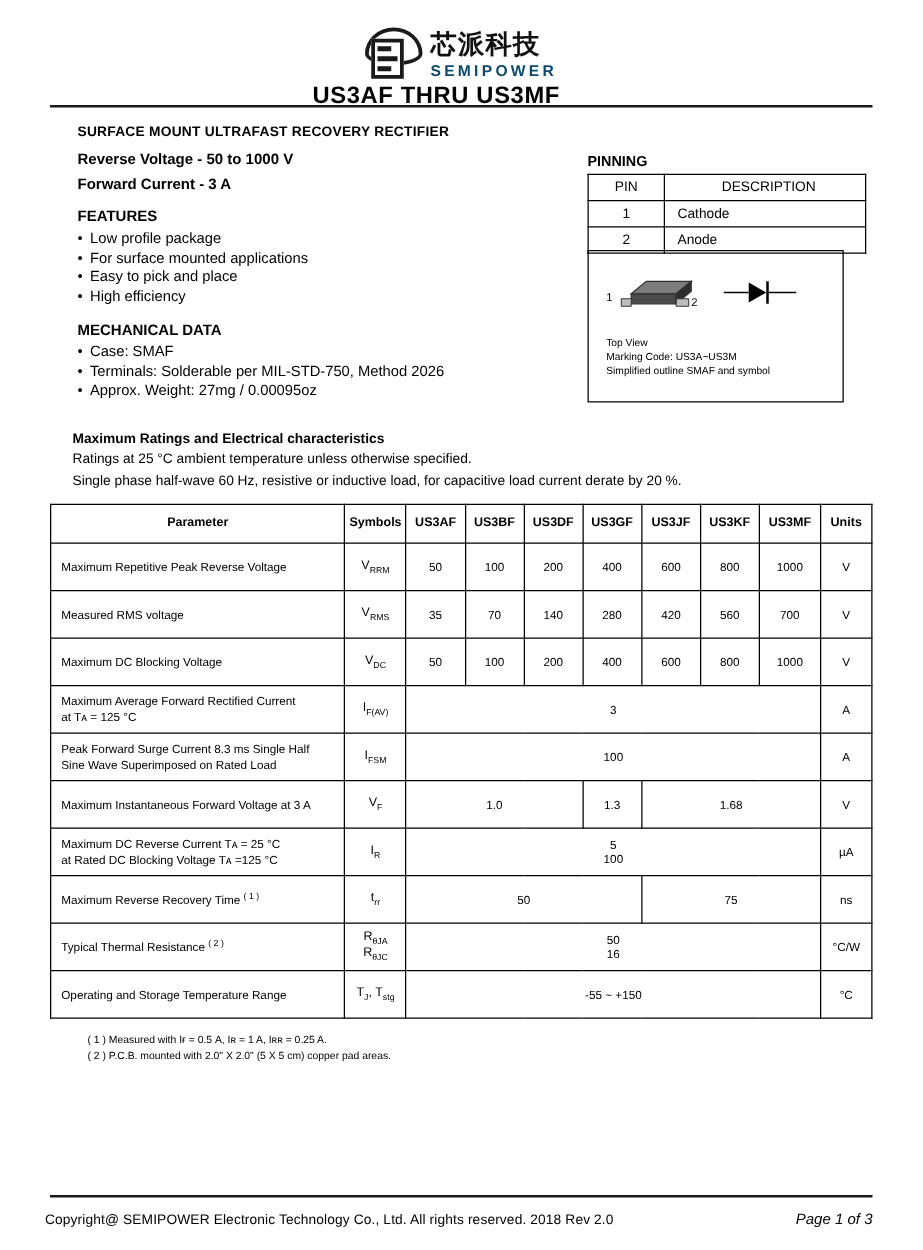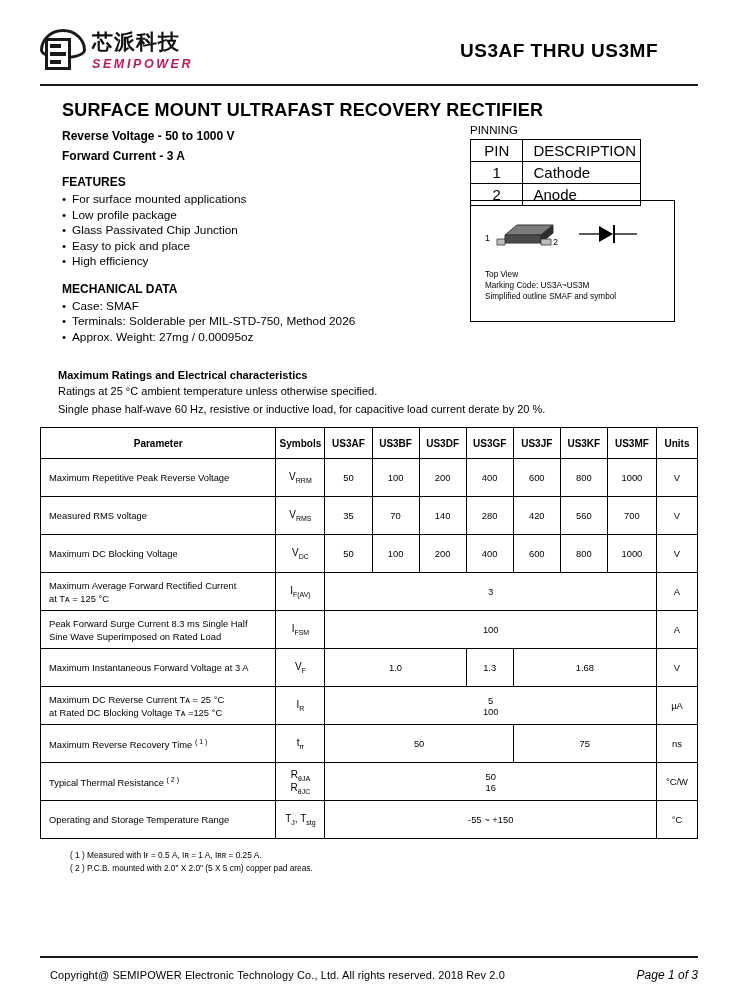--- a/index.html
+++ b/index.html
@@ -23,20 +23,21 @@
     padding: 0 40px;
   }
 
   
   .header {
     display: flex;
     align-items: center;
     justify-content: space-between;
     padding-top: 22px;
     height: 58px;
+    flex-direction: column;
   }
   .brand {
     display: flex;
     align-items: center;
   }
   .logo-mark {
     width: 46px;
     height: 44px;
     position: relative;
     margin-right: 6px;
@@ -78,42 +79,41 @@
     font-size: 21px;
     font-weight: bold;
     letter-spacing: 1px;
     color: #111;
     font-family: "DejaVu Sans", sans-serif;
   }
   .brand-en {
     font-size: 12.5px;
     font-weight: bold;
     letter-spacing: 2.6px;
-    color: #be185d;
+    color: #0c4a6e;
     margin-top: 5px;
-    font-style: italic;
   }
   .part-title {
     font-size: 19px;
     font-weight: bold;
     letter-spacing: 0.5px;
     margin-right: 40px;
   }
   .rule {
     border-top: 2px solid #1a1a1a;
     margin-top: 4px;
   }
 
   
   .intro {
     margin-top: 14px;
     padding-left: 22px;
   }
   .intro h1 {
-    font-size: 18px;
+    font-size: 11px;
     font-weight: bold;
     margin: 0 0 8px 0;
     letter-spacing: 0.2px;
   }
   .intro .sub {
     font-size: 12px;
     font-weight: bold;
     margin: 0 0 6px 0;
   }
   .section-head {
@@ -141,27 +141,27 @@
 
   
   .pinning-wrap {
     position: absolute;
     left: 470px;
     top: 124px;
     width: 208px;
   }
   .pinning-label {
     font-size: 11.5px;
-    font-weight: normal;
+    font-weight: bold;
     margin-bottom: 3px;
   }
   table.pinning {
     border-collapse: collapse;
-    width: 171px;
-    font-size: 15px;
+    width: 223px;
+    font-size: 11px;
   }
   table.pinning td {
     border: 1px solid #000;
     padding: 2px 4px;
     height: 16px;
   }
   table.pinning td.pin {
     width: 52px;
     text-align: center;
   }
@@ -255,21 +255,21 @@
   
   .footer-rule {
     position: absolute;
     left: 40px;
     right: 40px;
     bottom: 42px;
     border-top: 2px solid #1a1a1a;
   }
   .footer {
     position: absolute;
-    left: 50px;
+    left: 36px;
     right: 40px;
     bottom: 18px;
     display: flex;
     justify-content: space-between;
     align-items: baseline;
     font-size: 11px;
   }
   .footer .copy { letter-spacing: 0.1px; }
   .footer .page-no {
     font-style: italic;
@@ -300,23 +300,22 @@
   </div>
   <div class="rule"></div>
 
   <div class="intro">
     <h1>SURFACE MOUNT ULTRAFAST RECOVERY RECTIFIER</h1>
     <div class="sub">Reverse Voltage - 50 to 1000 V</div>
     <div class="sub">Forward Current - 3 A</div>
 
     <div class="section-head">FEATURES</div>
     <ul class="bullets">
+      <li>Low profile package</li>
       <li>For surface mounted applications</li>
-      <li>Low profile package</li>
-      <li>Glass Passivated Chip Junction</li>
       <li>Easy to pick and place</li>
       <li>High efficiency</li>
     </ul>
 
     <div class="section-head">MECHANICAL DATA</div>
     <ul class="bullets">
       <li>Case: SMAF</li>
       <li>Terminals: Solderable per MIL-STD-750, Method 2026</li>
       <li>Approx. Weight: 27mg / 0.00095oz</li>
     </ul>

